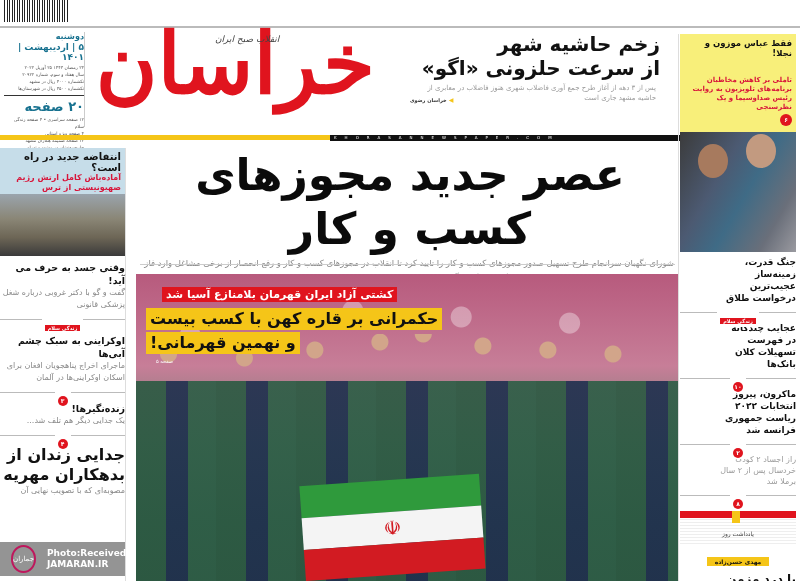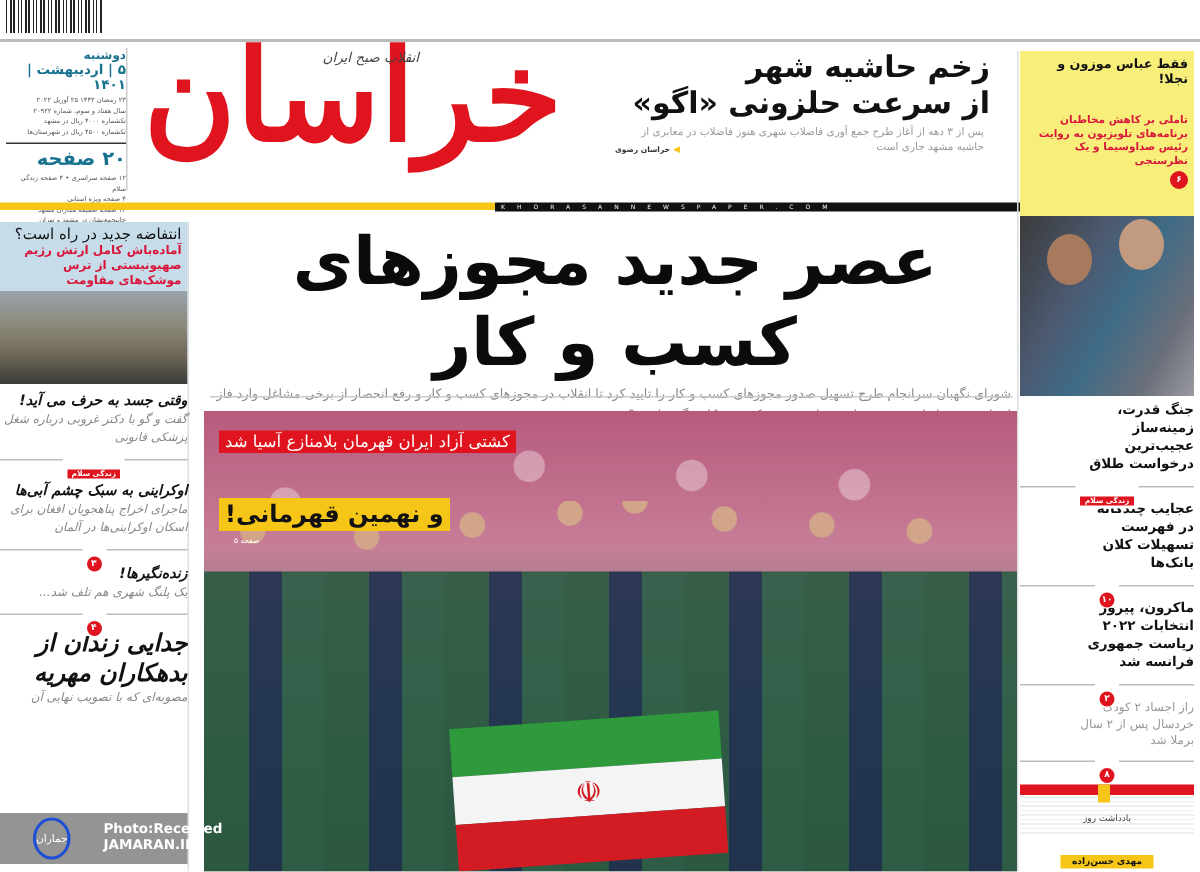--- a/index.html
+++ b/index.html
@@ -62,52 +62,52 @@
       radial-gradient(circle at 33% 40%, #d2a58a 0 8px, transparent 9px),
       radial-gradient(circle at 45% 20%, #d2a58a 0 8px, transparent 9px),
       radial-gradient(circle at 53% 0%, #d2a58a 0 8px, transparent 9px),
       radial-gradient(circle at 64% 30%, #d2a58a 0 8px, transparent 9px),
       radial-gradient(circle at 76% 40%, #d2a58a 0 8px, transparent 9px),
       radial-gradient(circle at 88% 50%, #d2a58a 0 8px, transparent 9px); }
   .photo .flag { position: absolute; left: 170px; bottom: 0; width: 180px; height: 95px; transform: rotate(-4deg); transform-origin: left bottom; }
   .photo .flag .g { height: 32px; background: #2f9a3c; }
   .photo .flag .w { height: 32px; background: #f4f4f4; text-align: center; color: #d21b22; font-size: 20px; line-height: 32px; }
   .photo .flag .r { height: 31px; background: #d21b22; }
-  .photo .kicker { position: absolute; left: 10px; top: 13px; background: #e0141e; color: #fff; font-size: 11px; font-weight: normal; padding: 1px 4px; }
+  .photo .kicker { position: absolute; left: 26px; top: 13px; background: #e0141e; color: #fff; font-size: 11px; font-weight: bold; padding: 1px 4px; }
   .photo .cap1, .photo .cap2 { position: absolute; left: 10px; background: #f5c518; color: #111; font-size: 16px; font-weight: 900; padding: 0 4px; line-height: 22px; }
   .photo .cap1 { top: 34px; }
   .photo .cap2 { top: 58px; }
   .photo .pageref { position: absolute; left: 20px; top: 84px; font-size: 5px; color: #fff; }
 
   
   .leftcol { position: absolute; left: 0; top: 148px; width: 125px; text-align: right; }
   .lbox { background: #c6dde9; padding: 3px 4px 2px; height: 108px; position: relative; overflow: hidden; }
-  .lbox h3 { font-size: 10px; font-weight: normal; color: #111; }
+  .lbox h3 { font-size: 10px; font-weight: bold; color: #111; }
   .lbox .sub { font-size: 8px; color: #d8153a; font-weight: bold; line-height: 10px; }
   .lbox .ref { font-size: 5px; color: #111; margin-top: 2px; }
   .lbox .img { position: absolute; left: 0; right: 0; bottom: 0; height: 62px;
     background: linear-gradient(180deg, #9aa4ad 0%, #8a8676 40%, #6d6656 70%, #3a3a3a 100%); }
   .lcol-vsep { position: absolute; left: 125px; top: 148px; width: 1px; height: 433px; background: #ddd; }
-  .litem { margin-top: 5px; font-style: italic; }
+  .litem { margin-top: 5px; }
   .litem h4 { font-size: 9.5px; font-weight: bold; color: #111; line-height: 13px; }
   .litem p { font-size: 8px; color: #888; line-height: 12px; }
   .tag { display: inline-block; background: #e0141e; color: #fff; font-size: 5px; padding: 0 3px; font-weight: bold; }
   .tagrow { text-align: center; border-top: 1px solid #bbb; margin-top: 8px; height: 10px; position: relative; }
   .tagrow > span { position: relative; top: -5px; background: #fff; padding: 0 3px; }
   .badge { display: inline-block; width: 10px; height: 10px; border-radius: 50%; background: #e0141e; color: #fff; font-size: 6px; line-height: 10px; text-align: center; font-weight: bold; }
   .bighead { font-size: 16px !important; line-height: 20px !important; font-weight: 900 !important; }
 
   
   .wm { position: absolute; left: 0; top: 542px; width: 125px; height: 34px; background: rgba(60,60,60,.55); direction: ltr; display: flex; align-items: center; }
-  .wm .logo { width: 28px; height: 28px; border-radius: 50%; border: 2px solid #1d4ed8; margin: 0 22px; color: #fff; font-size: 7px; text-align: center; line-height: 24px; }
+  .wm .logo { width: 28px; height: 28px; border-radius: 50%; border: 2px solid #be185d; margin: 0 11px; color: #fff; font-size: 7px; text-align: center; line-height: 24px; }
   .wm .txt { color: #fff; font-size: 9px; line-height: 11px; font-weight: bold; }
 
   
   .rightcol { position: absolute; left: 680px; top: 34px; width: 116px; text-align: right; }
-  .rbox { background: #f8ef7a; height: 110px; padding: 4px; position: relative; overflow: hidden; }
+  .rbox { background: #f8ef7a; height: 98px; padding: 4px; position: relative; overflow: hidden; }
   .rbox h3 { font-size: 8.5px; font-weight: bold; color: #111; }
   .rbox .sub { font-size: 7px; color: #d8153a; font-weight: bold; line-height: 9px; margin-top: 18px; }
   .rbox .badge { position: absolute; right: 4px; top: 80px; width: 12px; height: 12px; line-height: 12px; }
   .rphoto { height: 120px; background: linear-gradient(120deg, #3b3b3b 0%, #4c5a72 35%, #3f6b86 55%, #6a6f7a 80%, #9a9aa0 100%); position: relative; }
   .rphoto::before { content: ""; position: absolute; left: 18px; top: 12px; width: 30px; height: 34px; border-radius: 50%; background: #a77a5e; }
   .rphoto::after { content: ""; position: absolute; left: 66px; top: 2px; width: 30px; height: 34px; border-radius: 50%; background: #c29a80; }
   .ritem { margin-top: 4px; padding-left: 40px; }
   .ritem h4 { font-size: 9px; font-weight: bold; color: #111; line-height: 12px; }
   .ritem p { font-size: 8px; color: #999; line-height: 11px; }
   .redbar { height: 7px; background: #e0141e; margin-top: 6px; position: relative; }
@@ -176,20 +176,21 @@
   <div class="photo">
     <div class="backdrop"></div>
     <div class="heads"></div>
     <div class="people"></div>
     <div class="flag">
       <div class="g"></div>
       <div class="w">☫</div>
       <div class="r"></div>
     </div>
     <div class="kicker">کشتی آزاد ایران قهرمان بلامنازع آسیا شد</div>
+    <div class="cap1">حکمرانی بر قاره کهن با کسب بیست</div>
     <div class="cap2">و نهمین قهرمانی!</div>
     <div class="pageref">صفحه ۵</div>
   </div>
 
   <div class="lcol-vsep"></div>
   <div class="leftcol">
     <div class="lbox">
       <h3>انتفاضه جدید در راه است؟</h3>
       <div class="sub">آماده‌باش کامل ارتش رژیم صهیونیستی از ترس موشک‌های مقاومت</div>
       <div class="ref">صفحه ۲</div>
@@ -201,21 +202,21 @@
       <p>گفت و گو با دکتر غروبی درباره شغل پزشکی قانونی</p>
     </div>
     <div class="tagrow"><span><span class="tag">زندگی سلام</span></span></div>
     <div class="litem">
       <h4>اوکراینی به سبک چشم آبی‌ها</h4>
       <p>ماجرای اخراج پناهجویان افغان برای اسکان اوکراینی‌ها در آلمان</p>
     </div>
     <div class="tagrow"><span><span class="badge">۳</span></span></div>
     <div class="litem" style="margin-top:0">
       <h4>زنده‌نگیرها!</h4>
-      <p>یک پلنگ شهری هم تلف شد...</p>
+      <p>یک جدایی دیگر هم تلف شد...</p>
     </div>
     <div class="tagrow"><span><span class="badge">۴</span></span></div>
     <div class="litem" style="margin-top:0">
       <h4 class="bighead">جدایی زندان از بدهکاران مهریه</h4>
       <p>مصوبه‌ای که با تصویب نهایی آن</p>
     </div>
   </div>
 
   <div class="wm">
     <div class="logo">جماران</div>

